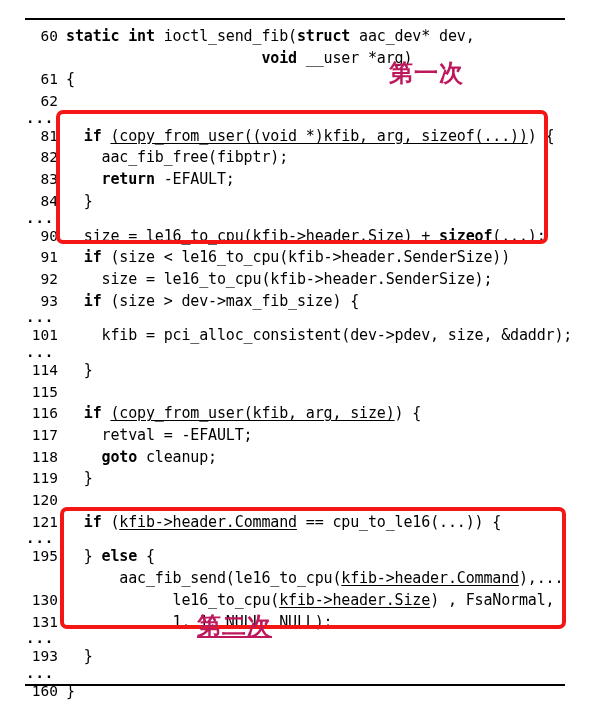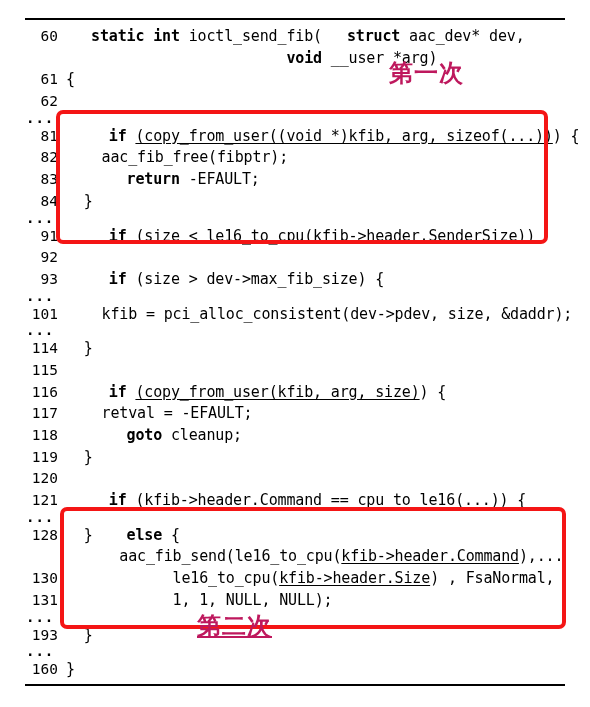--- a/index.html
+++ b/index.html
@@ -72,21 +72,21 @@
   .ell .num {
     text-align: left;
     padding-left: 26px;
     width: 32px;
     letter-spacing: 1px;
     font-weight: bold;
     font-size: 14px;
   }
   .ell { height: 13px; line-height: 10px; }
 
-  b.kw { font-weight: bold; margin-left: 25px; }
+  b.kw { font-weight: bold; }
   u.ul { text-decoration: underline; text-underline-offset: 2px; }
 
   
   .redbox {
     position: absolute;
     border: 4px solid #f41515;
     border-radius: 7px;
     box-sizing: border-box;
     pointer-events: none;
   }
@@ -127,36 +127,37 @@
       <div class="ln"><span class="num">60</span><span class="code"><b class="kw">static int</b> ioctl_send_fib(<b class="kw">struct</b> aac_dev* dev,</span></div>
       <div class="ln"><span class="num"></span><span class="code">                      <b class="kw">void</b> __user *arg)</span></div>
       <div class="ln"><span class="num">61</span><span class="code">{</span></div>
       <div class="ln"><span class="num">62</span></div>
       <div class="ln ell"><span class="num">...</span></div>
       <div class="ln"><span class="num">81</span><span class="code">  <b class="kw">if</b> <u class="ul">(copy_from_user((void *)kfib, arg, sizeof(...))</u>) {</span></div>
       <div class="ln"><span class="num">82</span><span class="code">    aac_fib_free(fibptr);</span></div>
       <div class="ln"><span class="num">83</span><span class="code">    <b class="kw">return</b> -EFAULT;</span></div>
       <div class="ln"><span class="num">84</span><span class="code">  }</span></div>
       <div class="ln ell"><span class="num">...</span></div>
+      <div class="ln"><span class="num">90</span><span class="code">  size = le16_to_cpu(<u class="ul">kfib-&gt;header.Size</u>) + <b class="kw">sizeof</b>(...);</span></div>
       <div class="ln"><span class="num">91</span><span class="code">  <b class="kw">if</b> (size &lt; le16_to_cpu(kfib-&gt;header.SenderSize))</span></div>
-      <div class="ln"><span class="num">92</span></div>
+      <div class="ln"><span class="num">92</span><span class="code">    size = le16_to_cpu(kfib-&gt;header.SenderSize);</span></div>
       <div class="ln"><span class="num">93</span><span class="code">  <b class="kw">if</b> (size &gt; dev-&gt;max_fib_size) {</span></div>
       <div class="ln ell"><span class="num">...</span></div>
       <div class="ln"><span class="num">101</span><span class="code">    kfib = pci_alloc_consistent(dev-&gt;pdev, size, &amp;daddr);</span></div>
       <div class="ln ell"><span class="num">...</span></div>
       <div class="ln"><span class="num">114</span><span class="code">  }</span></div>
       <div class="ln"><span class="num">115</span><span class="code"></span></div>
       <div class="ln"><span class="num">116</span><span class="code">  <b class="kw">if</b> <u class="ul">(copy_from_user(kfib, arg, size)</u>) {</span></div>
       <div class="ln"><span class="num">117</span><span class="code">    retval = -EFAULT;</span></div>
       <div class="ln"><span class="num">118</span><span class="code">    <b class="kw">goto</b> cleanup;</span></div>
       <div class="ln"><span class="num">119</span><span class="code">  }</span></div>
       <div class="ln"><span class="num">120</span><span class="code"></span></div>
       <div class="ln"><span class="num">121</span><span class="code">  <b class="kw">if</b> (<u class="ul">kfib-&gt;header.Command</u> == cpu_to_le16(...)) {</span></div>
       <div class="ln ell"><span class="num">...</span></div>
-      <div class="ln"><span class="num">128</span><span class="code">  } <b class="kw">else</b> {</span></div>
+      <div class="ln"><span class="num">195</span><span class="code">  } <b class="kw">else</b> {</span></div>
       <div class="ln"><span class="num"></span><span class="code">      aac_fib_send(le16_to_cpu(<u class="ul">kfib-&gt;header.Command</u>),...</span></div>
       <div class="ln"><span class="num">130</span><span class="code">            le16_to_cpu(<u class="ul">kfib-&gt;header.Size</u>) , FsaNormal,</span></div>
       <div class="ln"><span class="num">131</span><span class="code">            1, 1, NULL, NULL);</span></div>
       <div class="ln ell"><span class="num">...</span></div>
       <div class="ln"><span class="num">193</span><span class="code">  }</span></div>
       <div class="ln ell"><span class="num">...</span></div>
       <div class="ln"><span class="num">160</span><span class="code">}</span></div>
     </div>
 
   <div class="redbox" id="redbox-first"></div>

